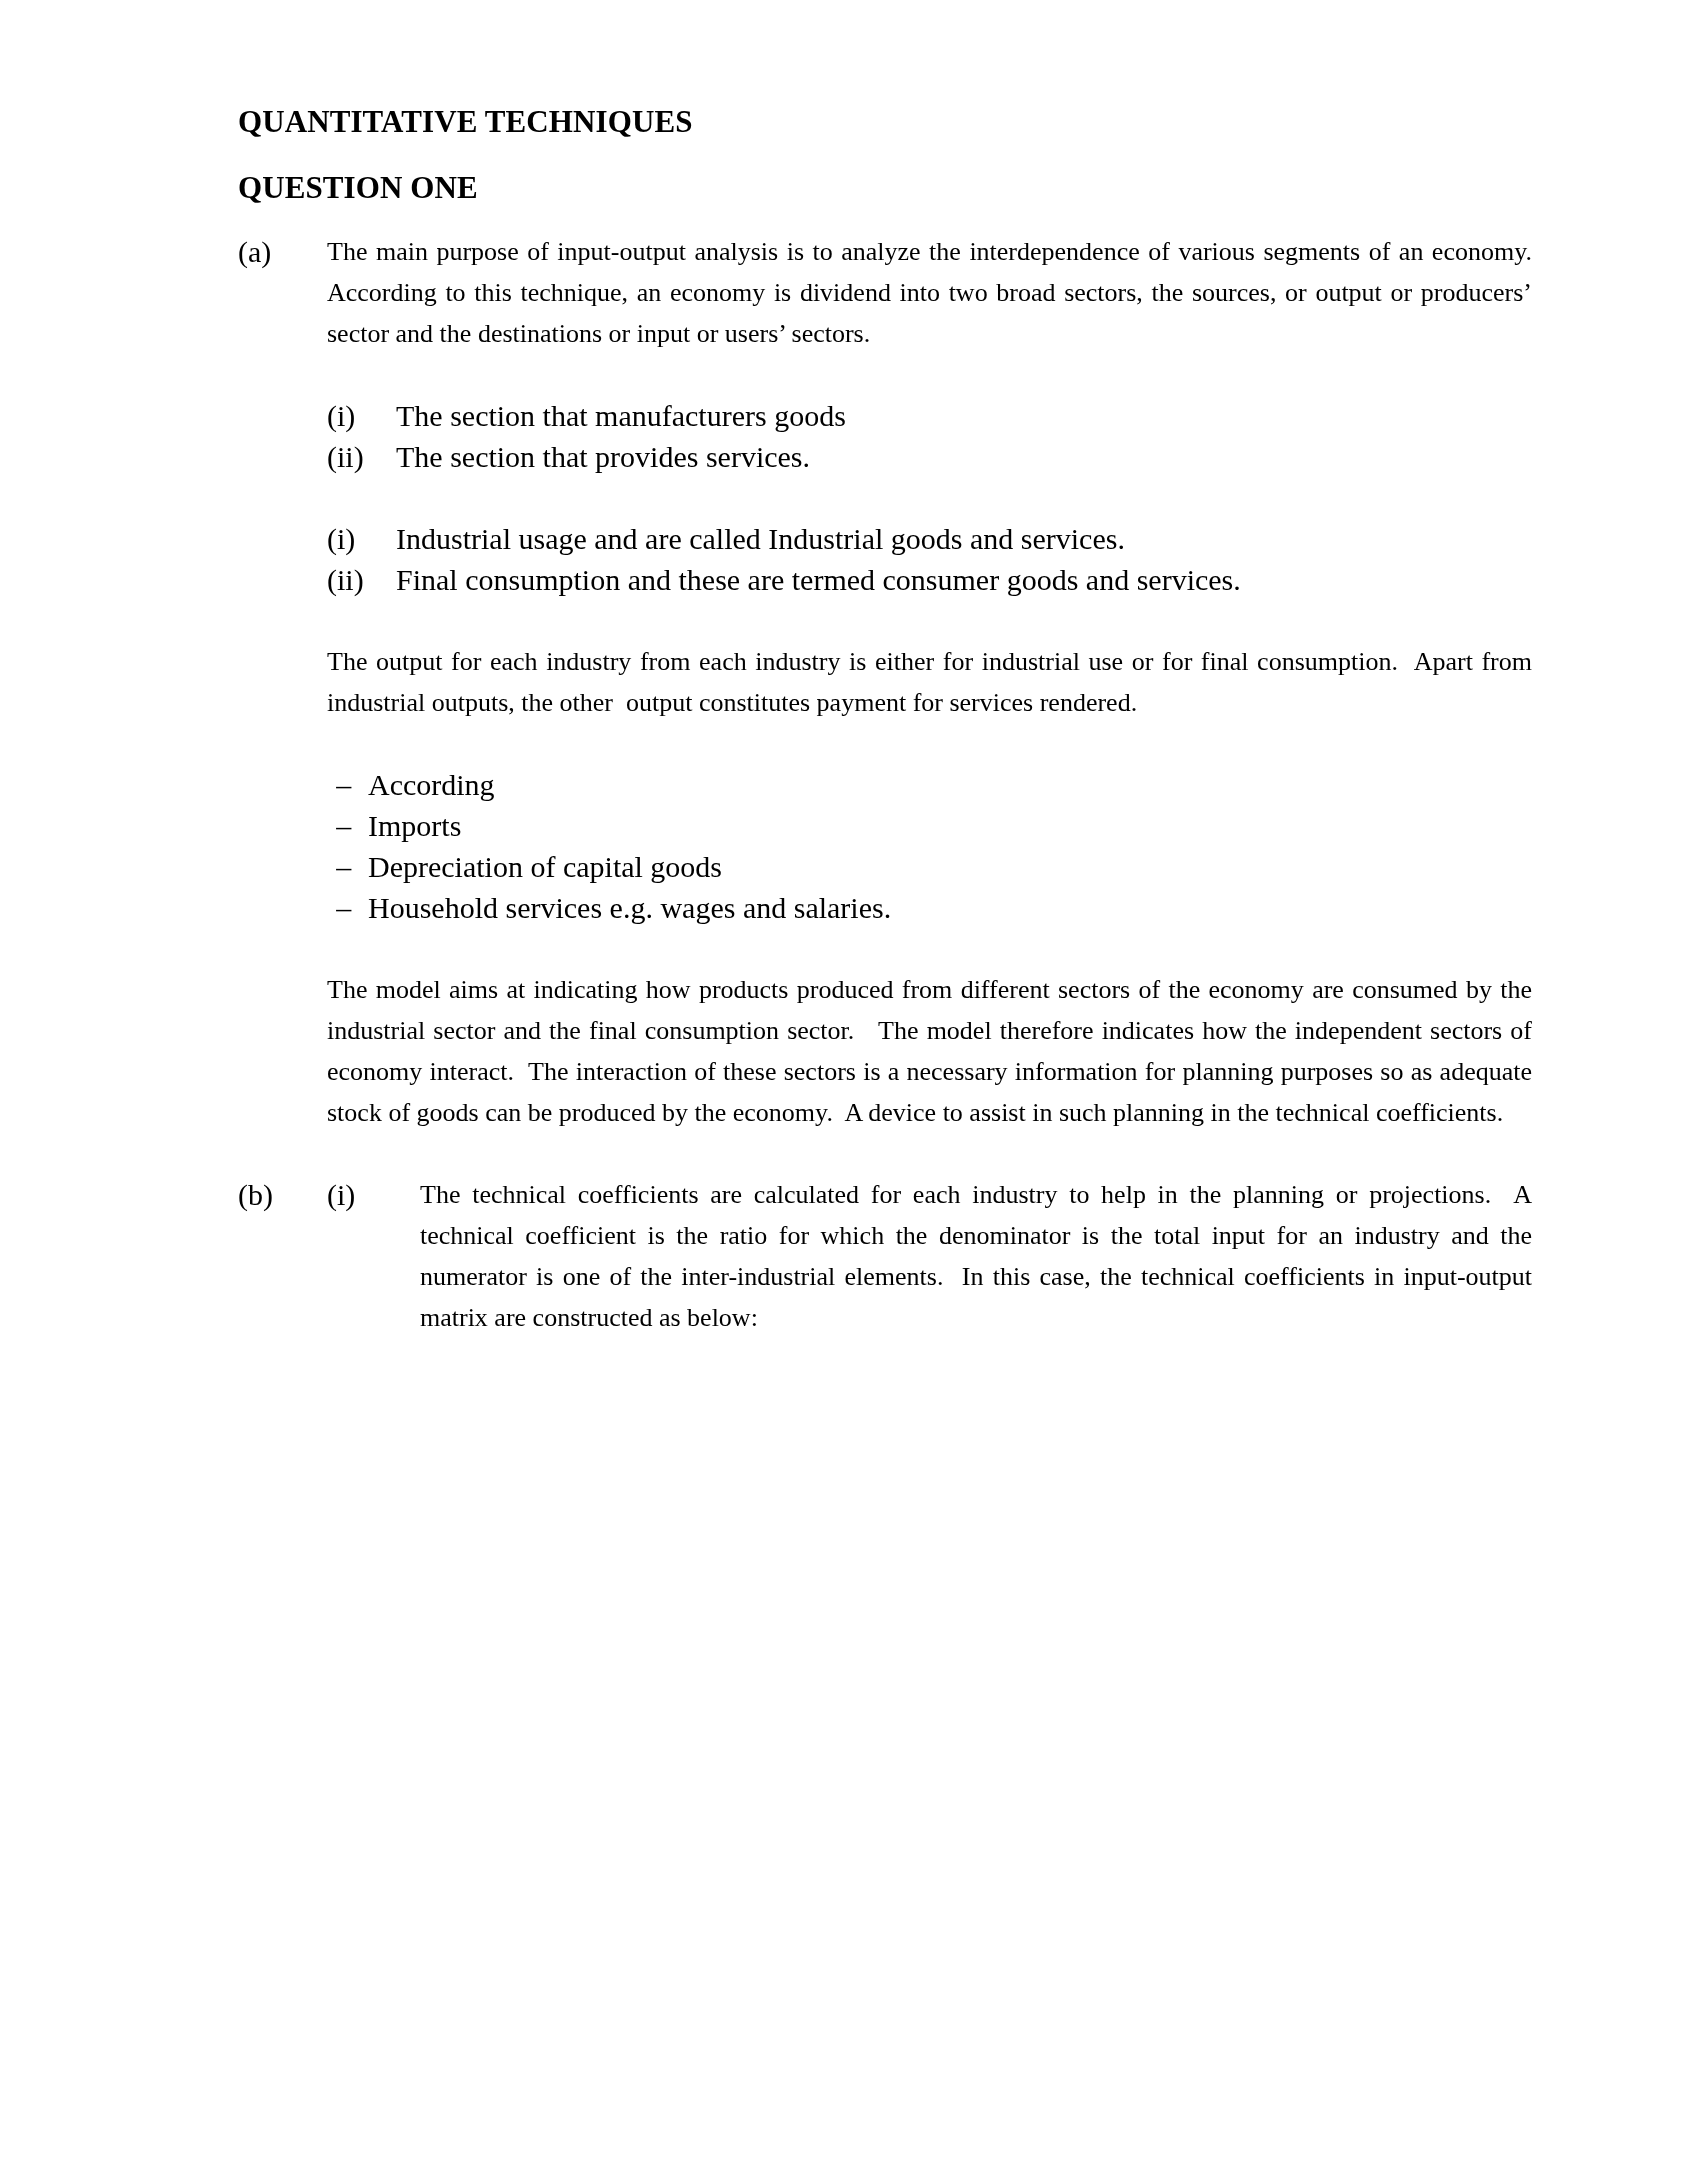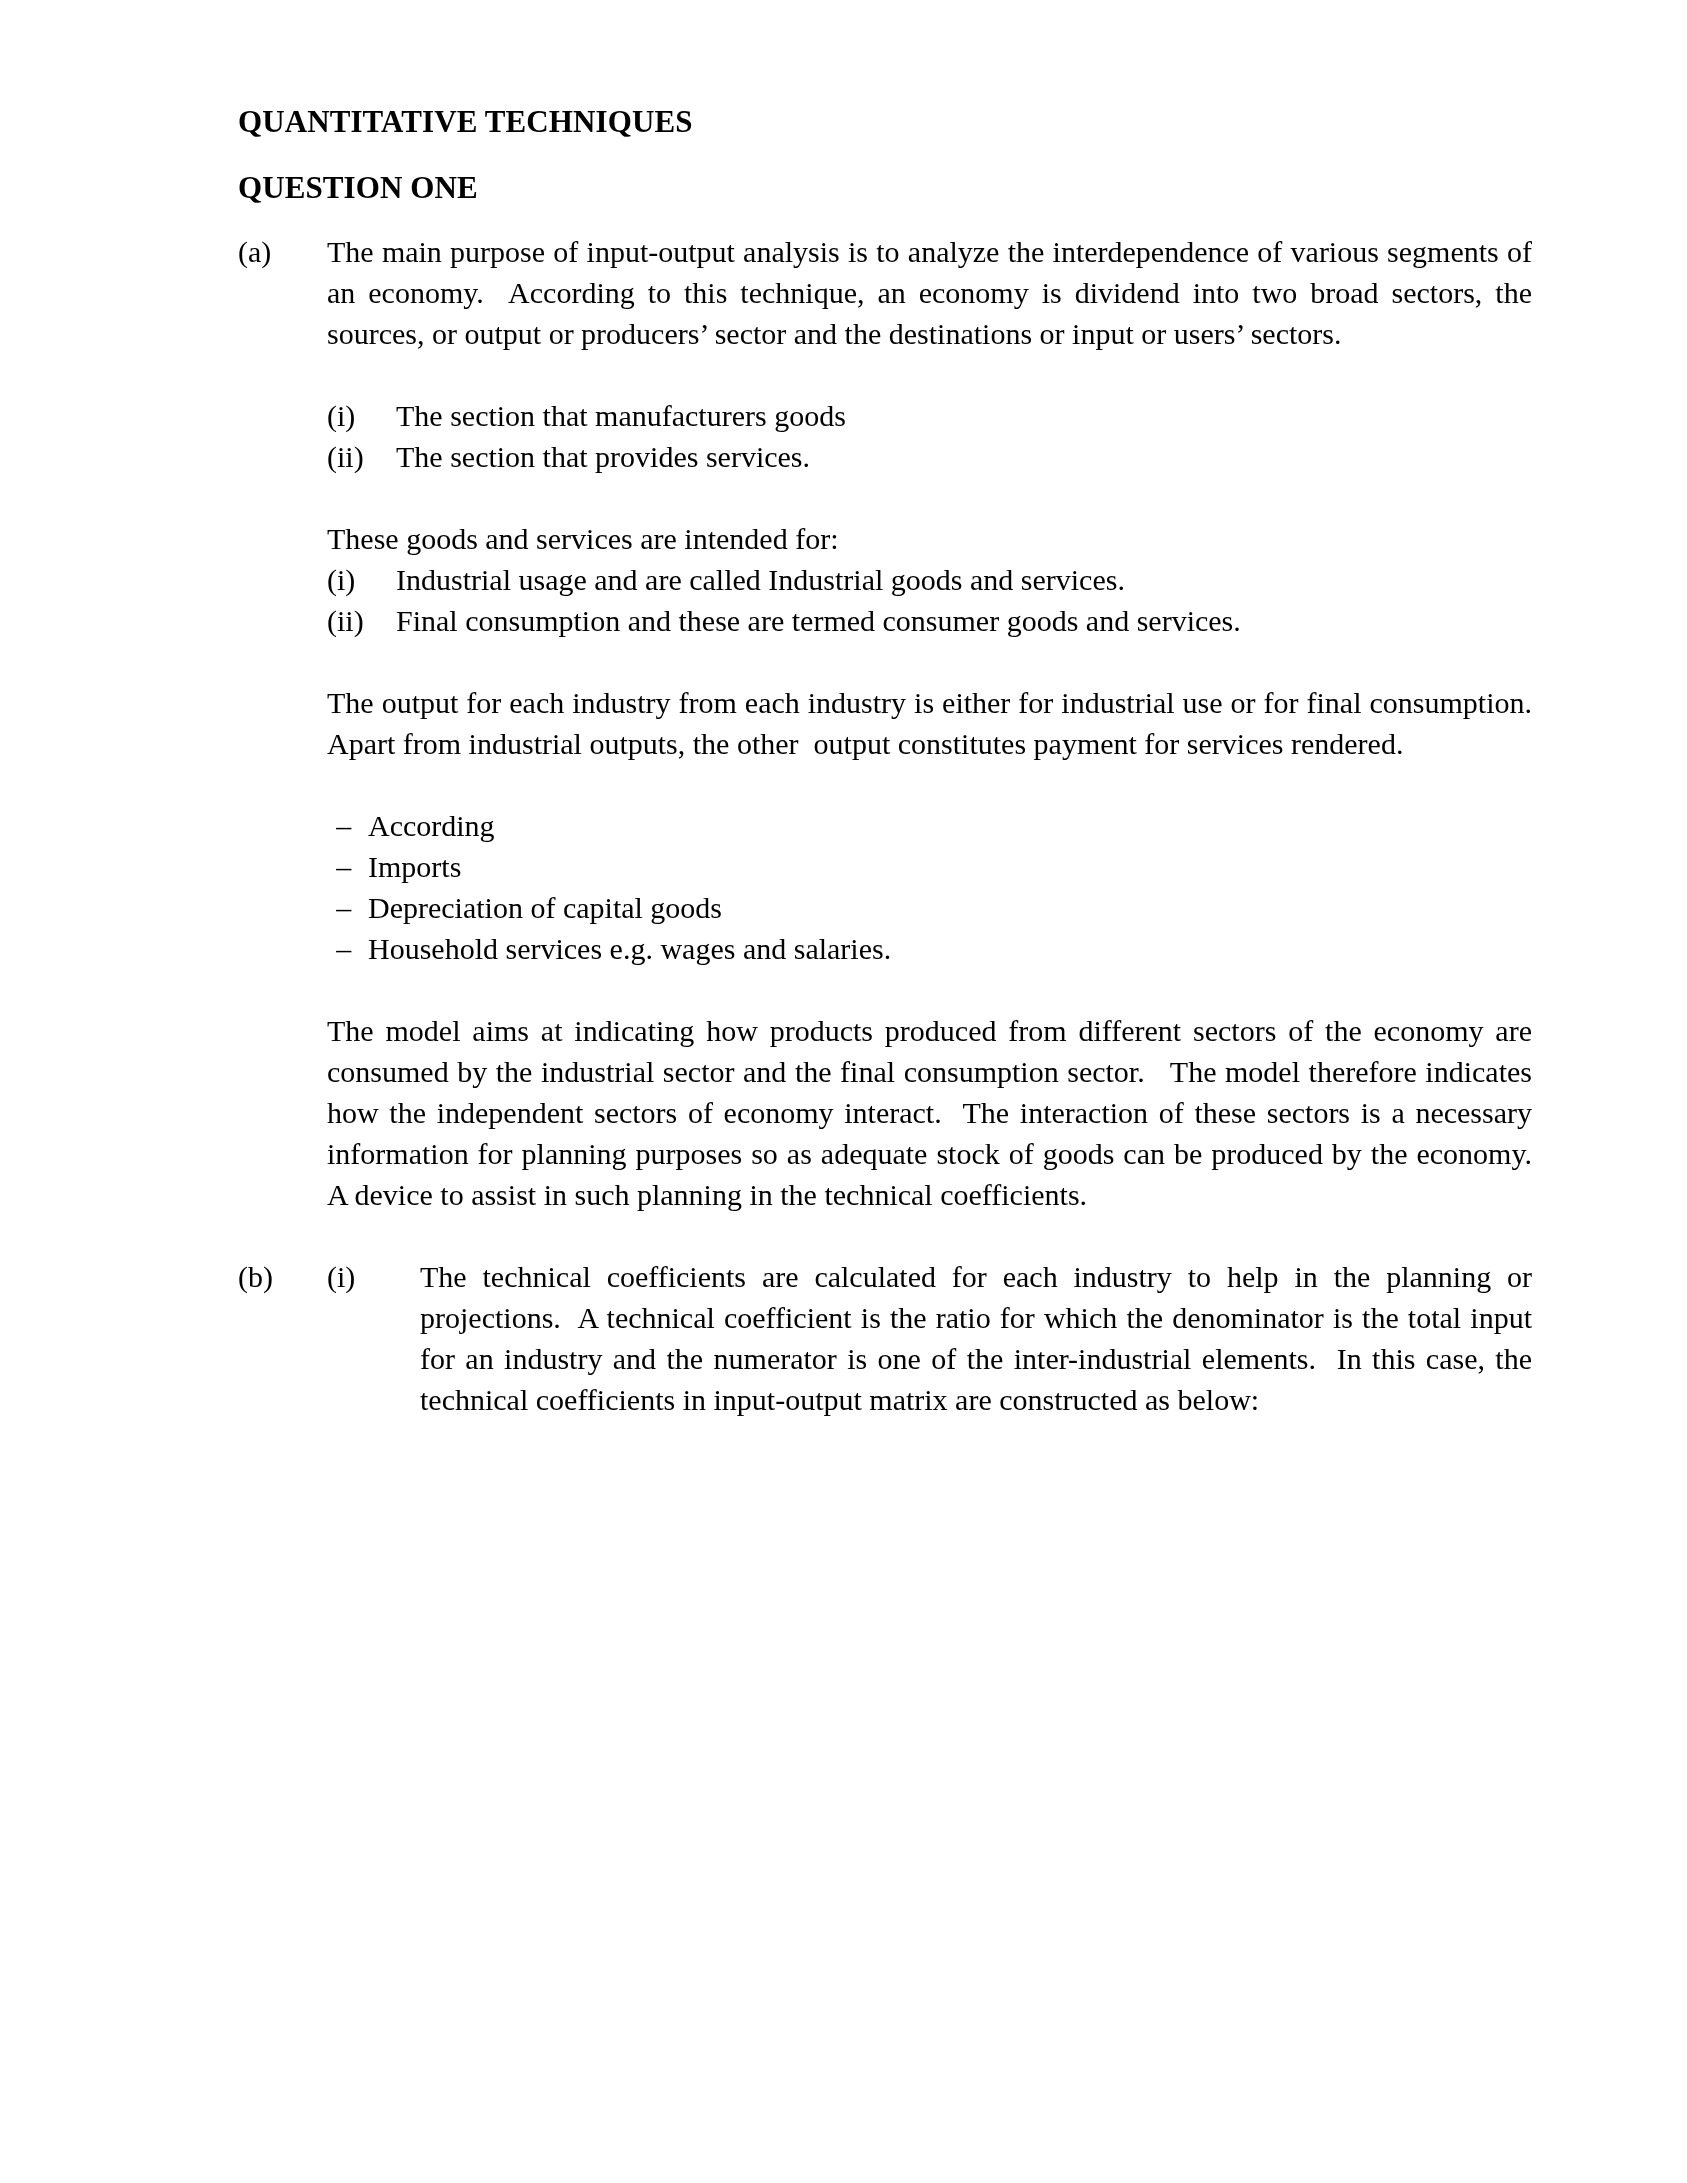--- a/index.html
+++ b/index.html
@@ -48,21 +48,21 @@
     line-height: 41px;
   }
   .clause-body {
     flex: 1 1 auto;
     min-width: 0;
   }
 
   
   p.para {
     margin: 0;
-    font-size: 30px;
+    font-size: 26px;
     line-height: 41px;
     text-align: justify;
     text-justify: inter-word;
     white-space: pre-wrap;
   }
   p.para.last-line-full {
     text-align-last: left;
   }
   .gap-line { height: 41px; }
 
@@ -151,21 +151,20 @@
           <span class="roman-text">The section that manufacturers goods</span>
         </li>
         <li class="roman-item">
           <span class="roman-marker">(ii)</span>
           <span class="roman-text">The section that provides services.</span>
         </li>
       </ul>
 
       <div class="gap-line"></div>
 
-      <p class="para last-line-full">These goods and services are intended for:</p>
 
       <ul class="roman-list">
         <li class="roman-item">
           <span class="roman-marker">(i)</span>
           <span class="roman-text">Industrial usage and are called Industrial goods and services.</span>
         </li>
         <li class="roman-item">
           <span class="roman-marker">(ii)</span>
           <span class="roman-text">Final consumption and these are termed consumer goods and services.</span>
         </li>

